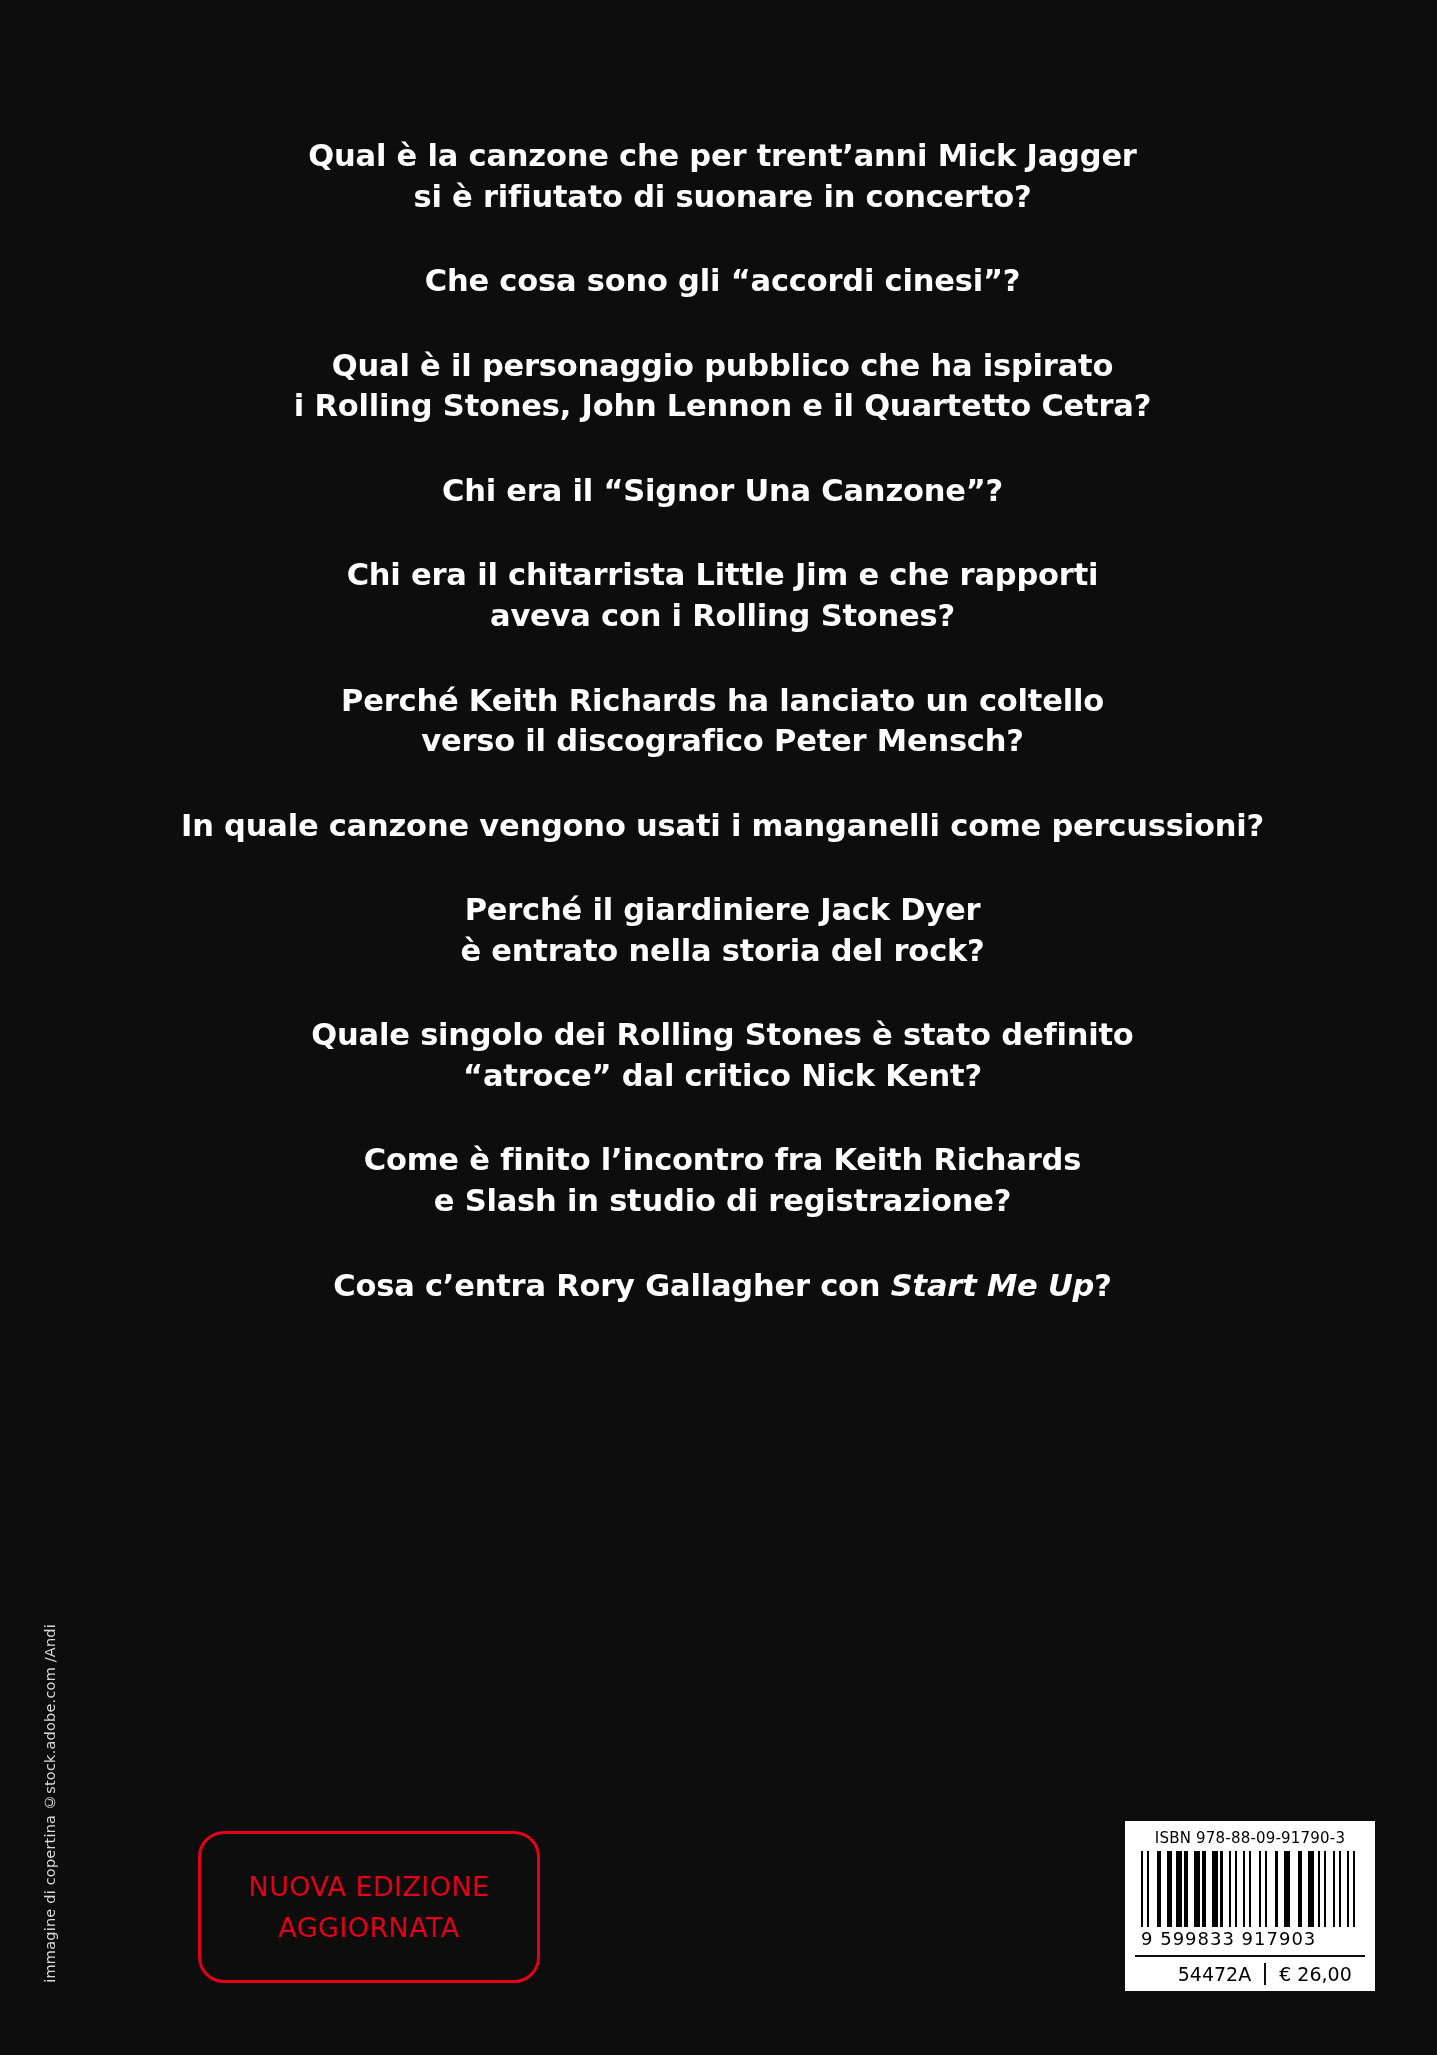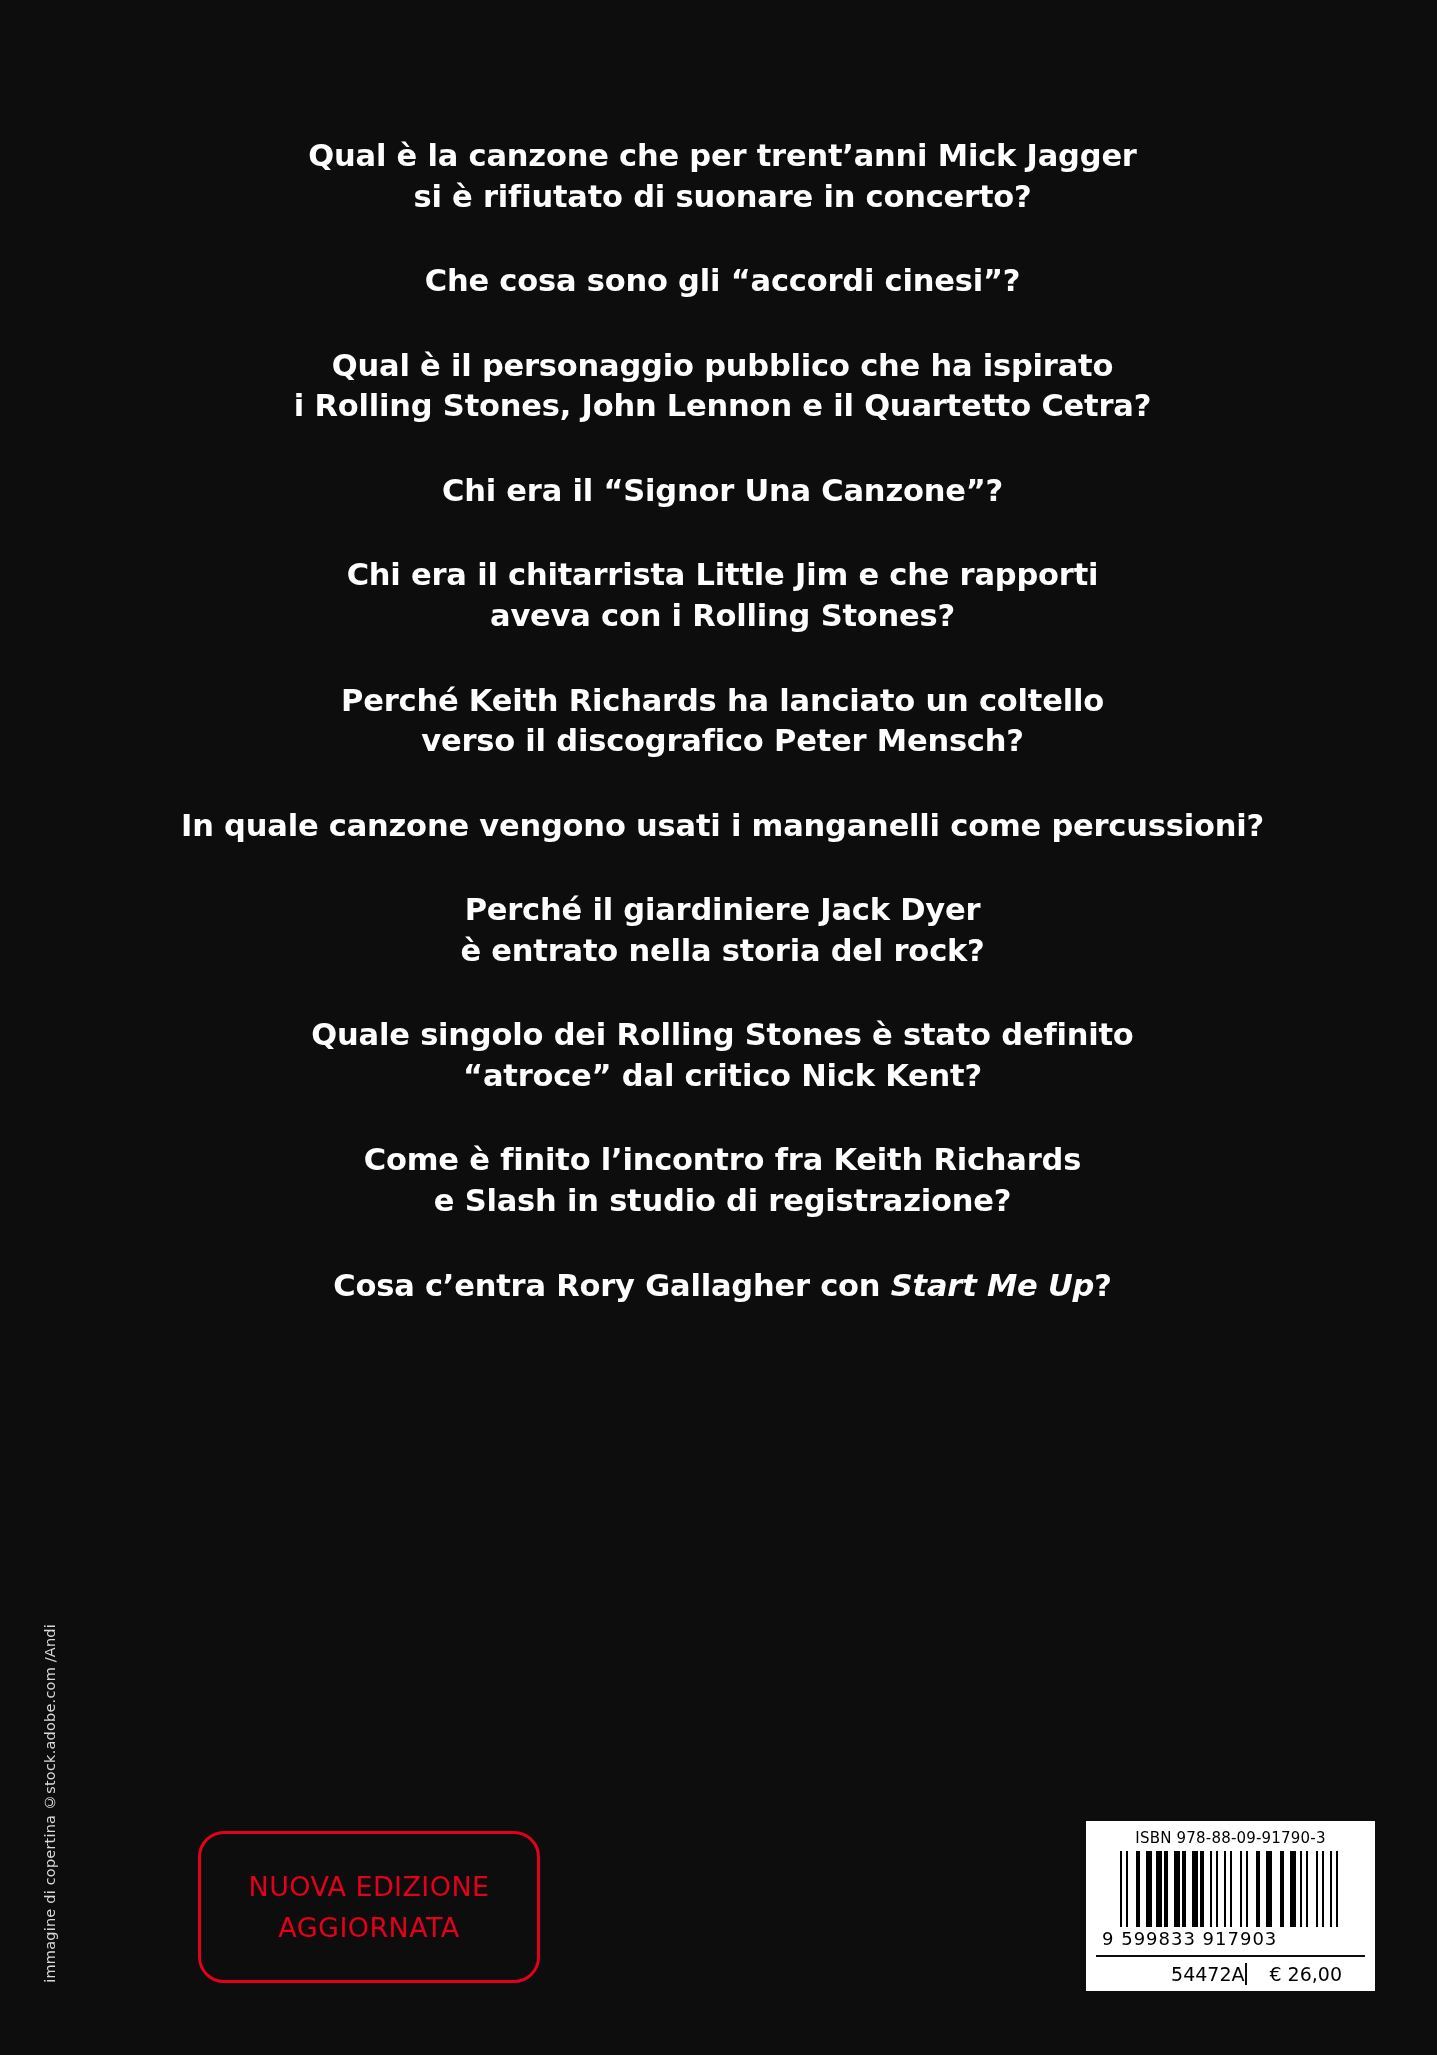--- a/index.html
+++ b/index.html
@@ -77,21 +77,21 @@
     color: #e2001a;
     font-weight: normal;
     font-size: 27px;
     letter-spacing: 0.4px;
     font-family: "DejaVu Sans", sans-serif;
   }
   .isbn-block {
     position: absolute;
     right: 70px;
     bottom: 64px;
-    width: 289px;
+    width: 250px;
     background: #ffffff;
     padding: 8px 10px 6px 10px;
     box-sizing: border-box;
   }
   .isbn-text {
     font-family: "DejaVu Sans", sans-serif;
     font-size: 15px;
     color: #000000;
     text-align: center;
     margin-bottom: 4px;
@@ -122,21 +122,21 @@
     display: flex;
     border-top: 2px solid #0d0d0d;
     margin-top: 6px;
     padding-top: 6px;
     font-family: "DejaVu Sans", sans-serif;
     font-size: 19px;
     color: #000;
   }
   .isbn-code {
     flex: 1;
-    text-align: right;
+    text-align: center;
     padding-left: 2px;
     margin-left: 28px;
   }
   .isbn-price {
     flex: 1;
     text-align: center;
     border-left: 2px solid #0d0d0d;
   }
 </style>
 </head>

